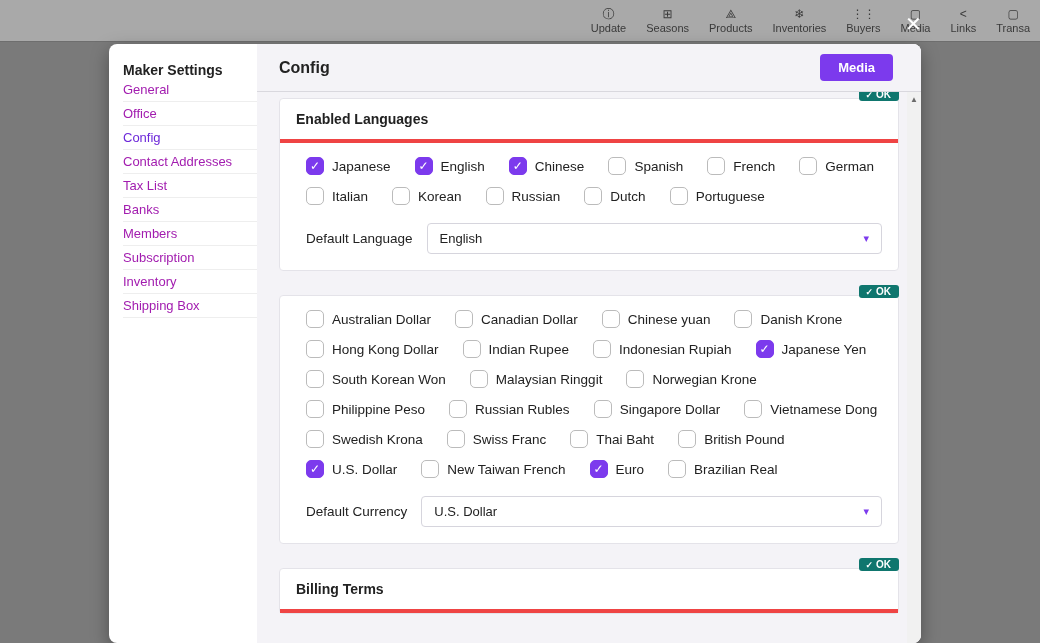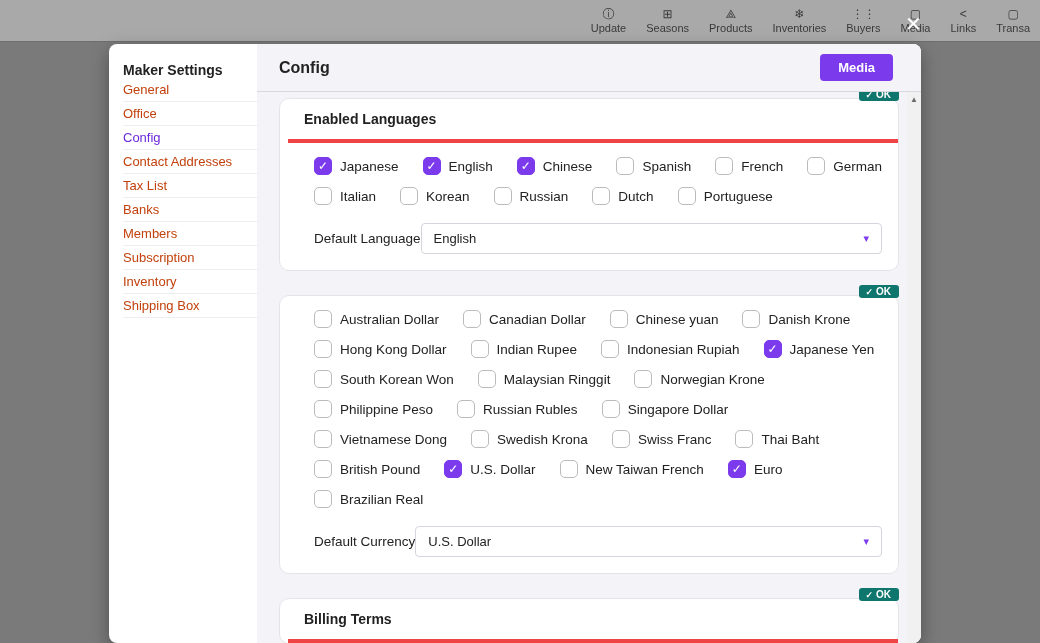--- a/index.html
+++ b/index.html
@@ -74,21 +74,21 @@
     flex: 0 0 148px;
     padding: 18px 0 0 14px;
   }
   .sidebar h2 {
     font-size: 14px;
     font-weight:700;
   }
   .sidebar ul { list-style:none;}
   .sidebar li {
     font-size:13px;
-    color:#c2410c;
+    color:#a21caf;
     padding:4px 0;
     border-bottom:1px solid #eee;
     cursor:pointer;
   }
   .sidebar li.active { color:#6d28d9; font-weight:500;}
   
   .main {
     flex:1;
     background:#f4f3f7;
     display:flex;
@@ -122,25 +122,24 @@
   .required-note {
     text-align:right;
     font-size:12px;
     font-weight:600;
     color:#333;
     padding:10px 4px 4px 0;
   }
   .card {
     background:#fff;
     border:1px solid #e4e3e9;
-    border-radius:10px;
+    border-radius:4px;
     margin-top:6px;
     margin-bottom:24px;
     position:relative;
-    padding-left:8px;
   }
   .card-head {
     font-size:14px;
     font-weight:600;
     padding:12px 16px;
     border-bottom:4px solid #ef4444;
   }
   .ok-badge {
     position:absolute;
     top:-11px; right:-1px;
@@ -176,20 +175,21 @@
     display:flex;align-items:center;justify-content:center;
     font-size:12px; color:#fff;
     flex-shrink:0;
   }
   .chk.checked .box {
     background:#7c3aed; border-color:#7c3aed;
   }
   .default-row {
     display:flex;
     align-items:center;
+    gap:14px;
     margin-top:18px;
   }
   .default-row label {
     font-size:13.5px; font-weight:500; color:#222;
   }
   .select {
     flex:1;
     border:1px solid #d6d5dd;
     border-radius:4px;
     padding:7px 12px;

